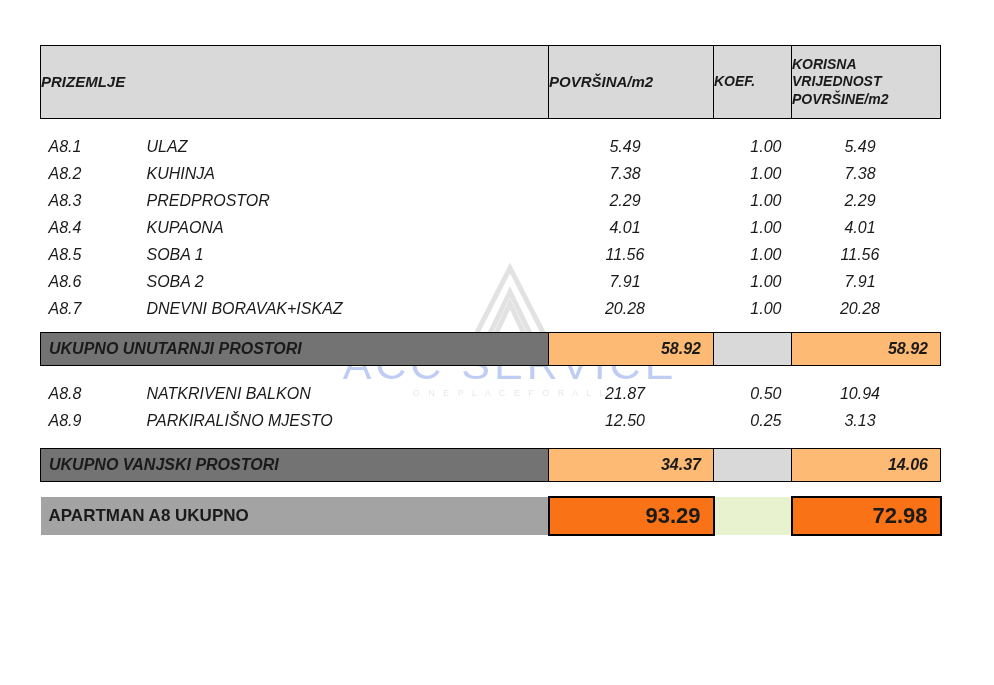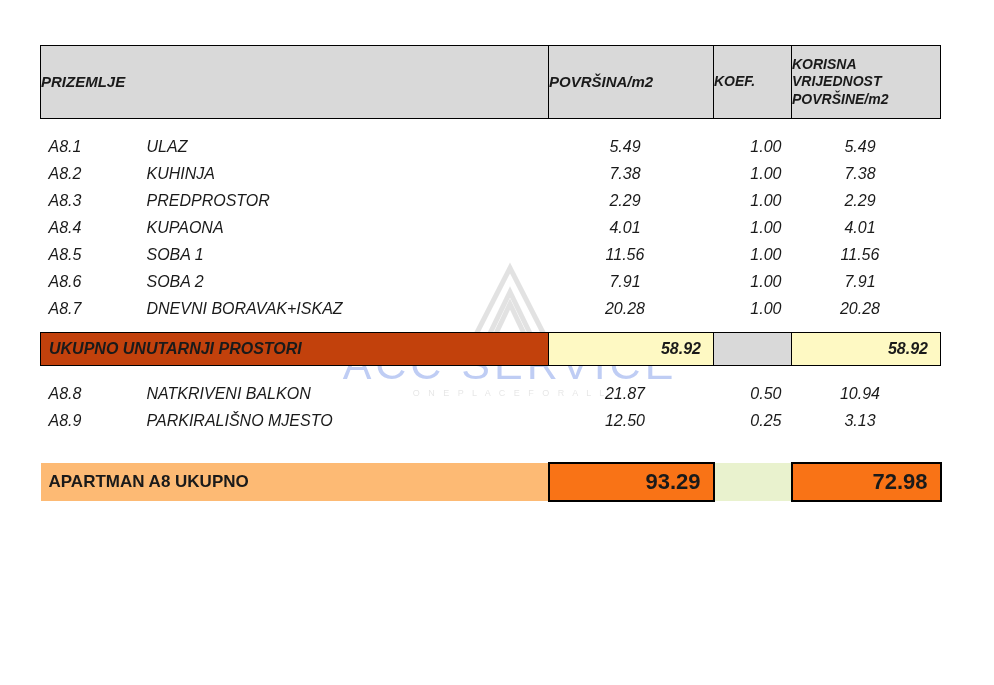--- a/index.html
+++ b/index.html
@@ -104,48 +104,48 @@
   }
   .row-code { padding-left: 8px !important; }
   .row-name { padding-left: 6px !important; }
   .row-num  { text-align: center; padding-right: 12px !important; }
   .row-koef { text-align: right; padding-right: 10px !important; font-style: italic; font-size: 16px; }
 
   .spacer-row td { height: 14px; }
   .spacer-row-sm td { height: 10px; }
 
   .sum-label {
-    background: #c2410c;
+    background: #737373;
     border-top: 1.2px solid #000;
     border-bottom: 1.2px solid #000;
     border-left: 1.2px solid #000;
     font-weight: bold;
     font-style: italic;
     font-size: 16px;
     height: 32px;
     padding-left: 8px !important;
   }
   .sum-val {
-    background: #fef9c3;
+    background: #fdba74;
     border: 1.2px solid #000;
     font-weight: bold;
     font-style: italic;
     font-size: 16px;
     text-align: right;
     padding-right: 12px !important;
     height: 32px;
   }
   .sum-gap {
     background: #d9d9d9;
     border-top: 1.2px solid #000;
     border-bottom: 1.2px solid #000;
   }
 
   .total-label {
-    background: #fdba74;
+    background: #a3a3a3;
     font-weight: bold;
     font-size: 17px;
     height: 36px;
     padding-left: 8px !important;
   }
   .total-val {
     background: #f97316;
     border: 2.5px solid #000;
     font-weight: bold;
     font-size: 22px;
@@ -271,20 +271,26 @@
       <td class="row-name">PARKIRALIŠNO MJESTO</td>
       <td class="row-num">12.50</td>
       <td class="row-koef">0.25</td>
       <td class="row-num">3.13</td>
     </tr>
 
     <tr class="spacer-row">
           <td colspan="5"></td>
         </tr>
 
+    <tr>
+      <td class="sum-label" colspan="2">UKUPNO VANJSKI PROSTORI</td>
+      <td class="sum-val">34.37</td>
+      <td class="sum-gap"></td>
+      <td class="sum-val">14.06</td>
+    </tr>
 
     <tr class="spacer-row">
           <td colspan="5"></td>
         </tr>
 
     <tr>
       <td class="total-label" colspan="2">APARTMAN A8 UKUPNO</td>
       <td class="total-val">93.29</td>
       <td class="total-gap"></td>
       <td class="total-val">72.98</td>

